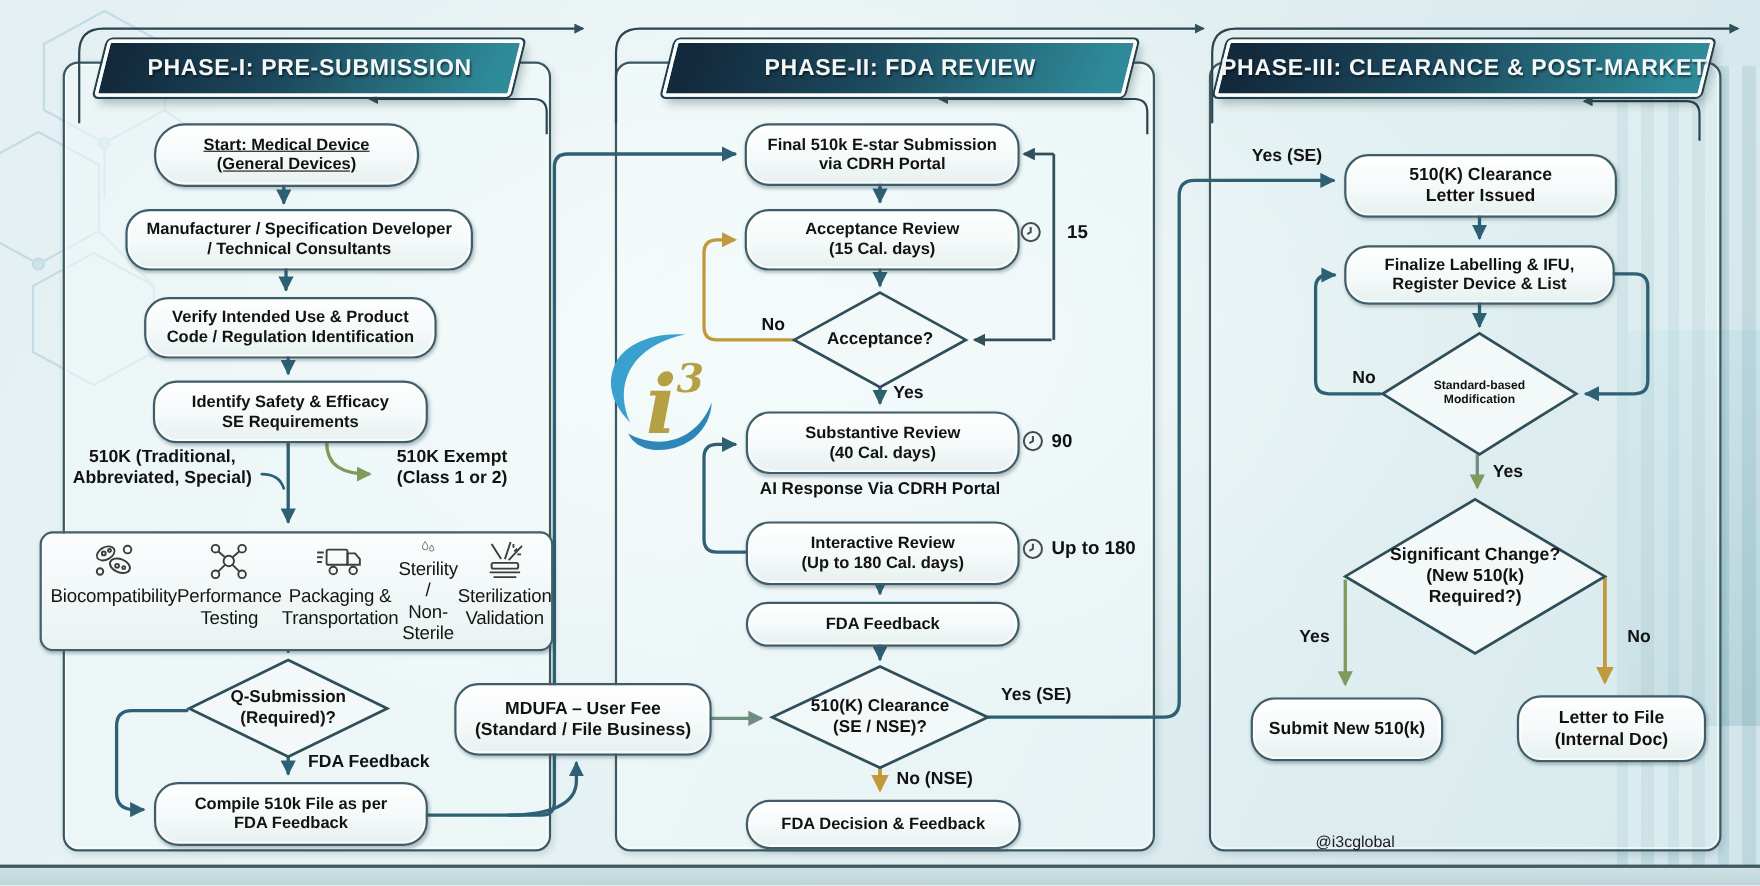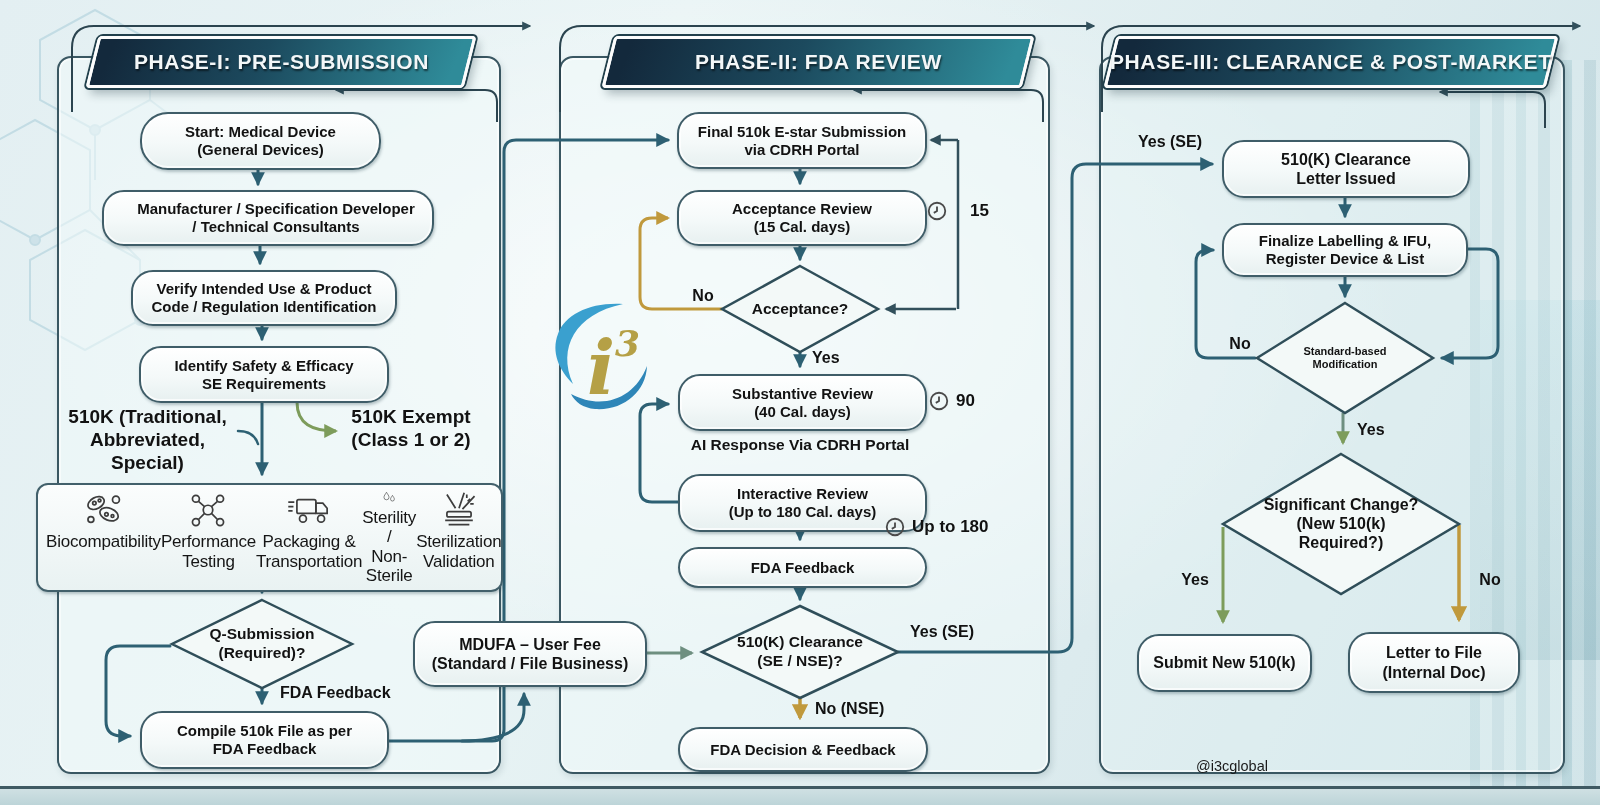--- a/index.html
+++ b/index.html
@@ -29,21 +29,21 @@
   .bx{
     position:absolute;border:2.5px solid #3f5d68;border-radius:22px;
     background:linear-gradient(180deg,#ffffff 0%,#f4f9f9 55%,#e7f0f0 100%);
     box-shadow:1px 2px 3px rgba(40,70,80,.3), inset 0 0 0 2px rgba(255,255,255,.7);
     display:flex;align-items:center;justify-content:center;text-align:center;
     font-weight:bold;font-size:15px;line-height:1.2;color:#121212;z-index:4;
   }
   .pill{border-radius:28px;}
   .ml{white-space:pre-line;}
   .lb{
-    position:absolute;font-weight:bold;font-size:19px;line-height:1.2;color:#121212;
+    position:absolute;font-weight:bold;font-size:16px;line-height:1.2;color:#121212;
     text-align:center;z-index:5;
   }
   .dtx{
     position:absolute;transform:translate(-50%,-50%);text-align:center;
     font-weight:bold;font-size:15.5px;line-height:1.2;color:#121212;z-index:5;
   }
   .clockrow{position:absolute;display:flex;align-items:center;gap:6px;z-index:5;}
   .clockrow .num{font-weight:bold;font-size:17px;color:#111;white-space:nowrap;}
   .iconsbox{
     position:absolute;border:2.5px solid #42606b;border-radius:12px;
@@ -173,23 +173,23 @@
   <div class="banner" style="left:92px;top:36px;width:372px;">
     <span>PHASE-I: PRE-SUBMISSION</span>
   </div>
   <div class="banner" style="left:608px;top:36px;width:414px;">
     <span>PHASE-II: FDA REVIEW</span>
   </div>
   <div class="banner" style="left:1110px;top:36px;width:436px;">
     <span>PHASE-III: CLEARANCE &amp; POST-MARKET</span>
   </div>
 
-  <div class="bx pill ml" style="left:140px;top:112px;width:237px;height:54px;">Start: Medical Device
+  <div class="bx pill ml" style="left:140px;top:112px;width:237px;height:54px;text-decoration:underline;">Start: Medical Device
 (General Devices)</div>
-  <div class="bx ml" style="left:102px;top:190px;width:312px;height:52px;padding-left:16px;">Manufacturer / Specification Developer
+  <div class="bx ml" style="left:114px;top:190px;width:312px;height:52px;">Manufacturer / Specification Developer
 / Technical Consultants</div>
   <div class="bx ml" style="left:131px;top:270px;width:262px;height:52px;">Verify Intended Use &amp; Product
 Code / Regulation Identification</div>
   <div class="bx ml" style="left:139px;top:346px;width:246px;height:53px;">Identify Safety &amp; Efficacy
 SE Requirements</div>
 
   <div class="lb ml" style="left:55px;top:406px;width:185px;">510K (Traditional,
 Abbreviated, Special)</div>
   <div class="lb ml" style="left:350px;top:406px;width:122px;">510K Exempt
 (Class 1 or 2)</div>
@@ -279,21 +279,21 @@
   <div class="clockrow" style="left:928px;top:390px;">
     <svg width="22" height="22" viewBox="0 0 24 24">
         <circle cx="12" cy="12" r="9" fill="none" stroke="#4a4a4a" stroke-width="2"></circle>
         <path d="M12 7 V12 L8.5 14" stroke="#4a4a4a" stroke-width="2" fill="none"></path>
       </svg>
     <span class="num">90</span>
   </div>
   <div class="lb" style="left:668px;top:436px;width:264px;font-size:15.5px;">AI Response Via CDRH Portal</div>
   <div class="bx ml" style="left:678px;top:474px;width:245px;height:54px;">Interactive Review
 (Up to 180 Cal. days)</div>
-  <div class="clockrow" style="left:884px;top:488px;margin-top:28px;">
+  <div class="clockrow" style="left:928px;top:488px;">
     <svg width="22" height="22" viewBox="0 0 24 24">
         <circle cx="12" cy="12" r="9" fill="none" stroke="#4a4a4a" stroke-width="2"></circle>
         <path d="M12 7 V12 L8.5 14" stroke="#4a4a4a" stroke-width="2" fill="none"></path>
       </svg>
     <span class="num">Up to 180</span>
   </div>
   <div class="bx" style="left:678px;top:547px;width:245px;height:37px;">FDA Feedback</div>
   <div class="dtx ml" style="left:800px;top:652px;width:160px;">510(K) Clearance
 (SE / NSE)?</div>
   <div class="lb" style="left:910px;top:622px;width:90px;font-size:16px;text-align:left;">Yes (SE)</div>
@@ -308,21 +308,21 @@
   <div class="dtx ml" style="left:1345px;top:358px;width:150px;font-size:11px;">Standard-based
 Modification</div>
   <div class="lb" style="left:1220px;top:334px;width:40px;font-size:16px;">No</div>
   <div class="lb" style="left:1357px;top:420px;width:50px;font-size:16px;text-align:left;">Yes</div>
   <div class="dtx ml" style="left:1341px;top:524px;width:185px;font-size:16px;">Significant Change?
 (New 510(k)
 Required?)</div>
   <div class="lb" style="left:1172px;top:570px;width:46px;font-size:16px;">Yes</div>
   <div class="lb" style="left:1468px;top:570px;width:44px;font-size:16px;">No</div>
   <div class="bx" style="left:1137px;top:634px;width:171px;height:54px;font-size:16px;">Submit New 510(k)</div>
-  <div class="bx ml" style="left:1348px;top:632px;width:168px;height:57px;font-size:16px;">Letter to File
+  <div class="bx ml" style="left:1379px;top:632px;width:168px;height:57px;font-size:16px;">Letter to File
 (Internal Doc)</div>
 
   <div class="decor" style="left:543px;top:298px;width:112px;height:118px;z-index:6;">
     <svg width="112" height="118" viewBox="0 0 112 118">
       <path d="M80,6 C32,16 14,50 30,86 C16,72 8,54 15,36 C22,16 48,4 80,6 Z" fill="#3aa0cf"></path>
       <path d="M28,96 C60,113 92,100 104,68 C103,94 80,113 52,111 C40,110 32,104 28,96 Z" fill="#2e86b8"></path>
       <text x="44" y="96" font-size="74" font-style="italic" font-weight="bold" fill="#b5a046">i</text>
       <text x="72" y="58" font-size="36" font-style="italic" font-weight="bold" fill="#b5a046">3</text>
     </svg>
   </div>

